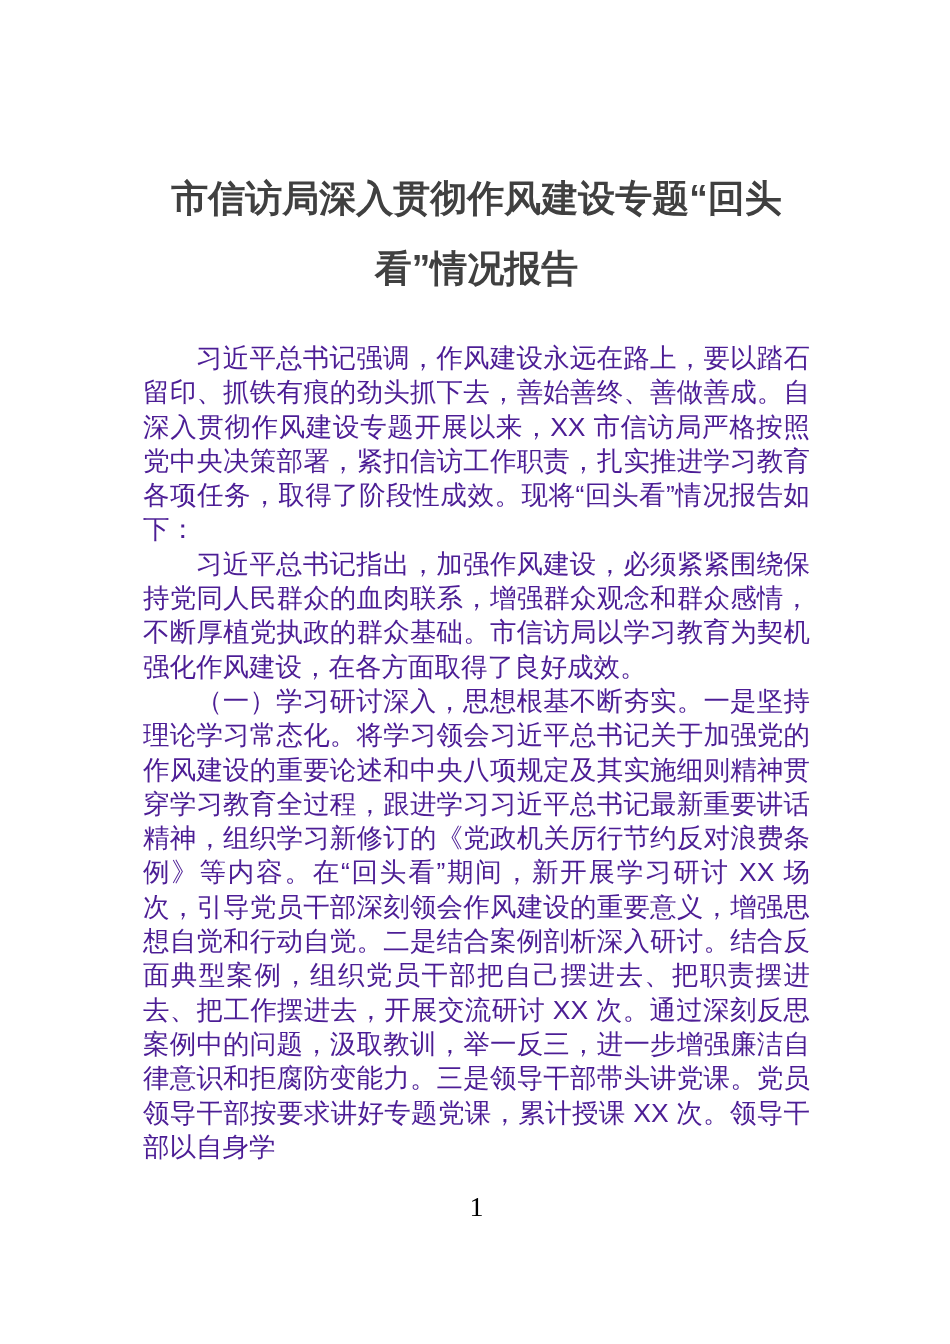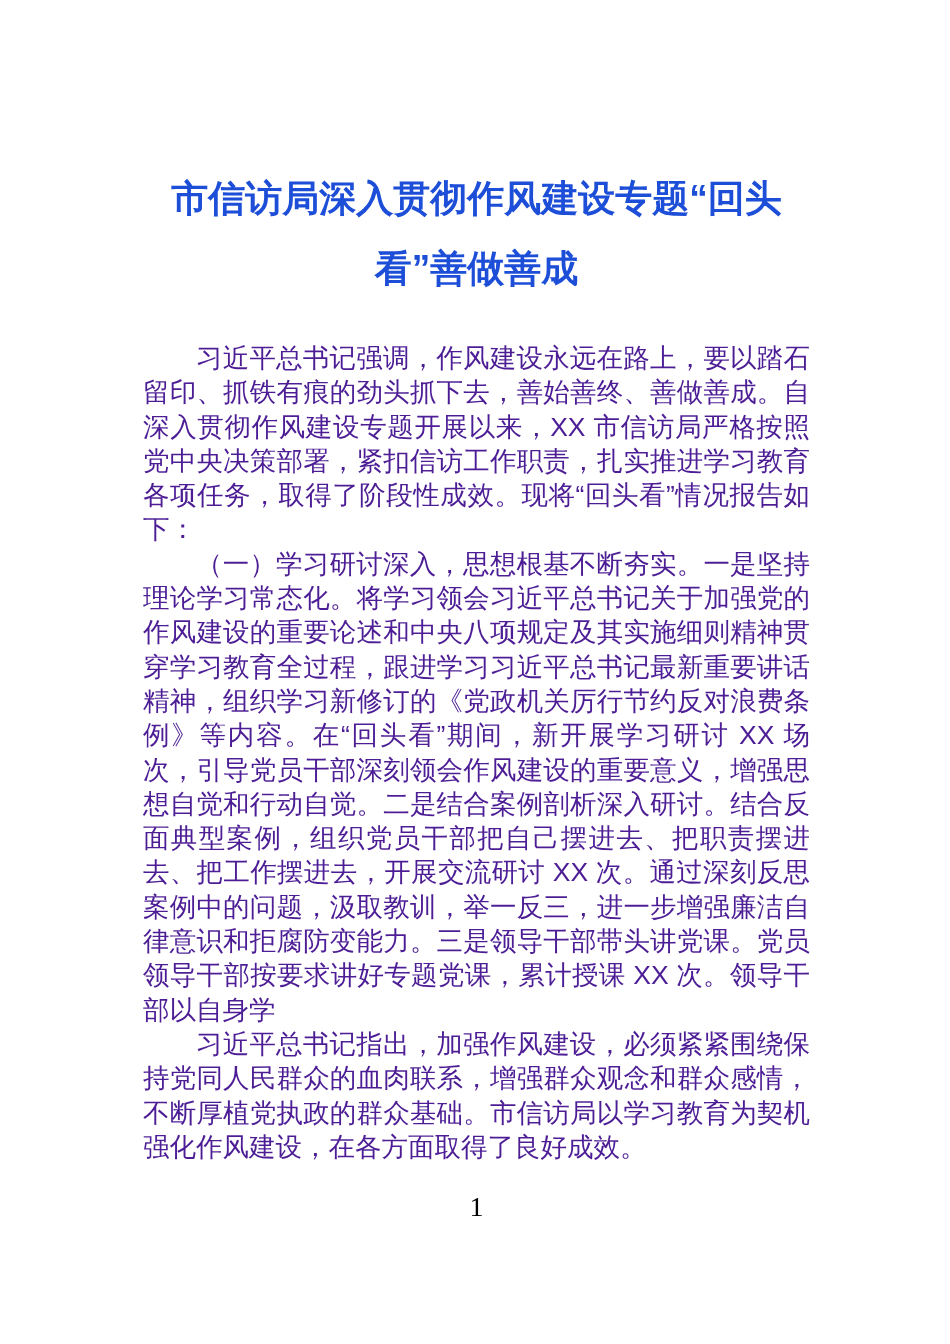--- a/index.html
+++ b/index.html
@@ -17,21 +17,21 @@
     padding: 164px 140px 0 143px;
     color: #000000;
     font-family: "Liberation Sans", sans-serif;
     overflow: hidden;
   }
   .title-block {
     text-align: center;
     font-weight: bold;
     font-size: 37px;
     line-height: 70px;
-    color: #1d4ed8;
+    color: #404040;
   }
   .title-line {
     white-space: nowrap;
   }
   .body-block {
     margin-top: 37px;
     font-size: 26.5px;
     line-height: 34.3px;
     text-align: justify;
     color: #4c1d95;
@@ -53,27 +53,27 @@
     color: #000000;
   }
 </style>
 </head>
 <body>
 
 <div class="page">
 
   <div class="title-block">
     <div class="title-line">市信访局深入贯彻作风建设专题“回头</div>
-    <div class="title-line">看”善做善成</div>
+    <div class="title-line">看”情况报告</div>
   </div>
 
   <div class="body-block">
 
   <p class="para">习近平总书记强调，作风建设永远在路上，要以踏石留印、抓铁有痕的劲头抓下去，善始善终、善做善成。自深入贯彻作风建设专题开展以来，XX 市信访局严格按照党中央决策部署，紧扣信访工作职责，扎实推进学习教育各项任务，取得了阶段性成效。现将“回头看”情况报告如下：</p>
+      <p class="para">习近平总书记指出，加强作风建设，必须紧紧围绕保持党同人民群众的血肉联系，增强群众观念和群众感情，不断厚植党执政的群众基础。市信访局以学习教育为契机强化作风建设，在各方面取得了良好成效。</p>
       <p class="para">（一）学习研讨深入，思想根基不断夯实。一是坚持理论学习常态化。将学习领会习近平总书记关于加强党的作风建设的重要论述和中央八项规定及其实施细则精神贯穿学习教育全过程，跟进学习习近平总书记最新重要讲话精神，组织学习新修订的《党政机关厉行节约反对浪费条例》等内容。在“回头看”期间，新开展学习研讨 XX 场次，引导党员干部深刻领会作风建设的重要意义，增强思想自觉和行动自觉。二是结合案例剖析深入研讨。结合反面典型案例，组织党员干部把自己摆进去、把职责摆进去、把工作摆进去，开展交流研讨 XX 次。通过深刻反思案例中的问题，汲取教训，举一反三，进一步增强廉洁自律意识和拒腐防变能力。三是领导干部带头讲党课。党员领导干部按要求讲好专题党课，累计授课 XX 次。领导干部以自身学</p>
-      <p class="para">习近平总书记指出，加强作风建设，必须紧紧围绕保持党同人民群众的血肉联系，增强群众观念和群众感情，不断厚植党执政的群众基础。市信访局以学习教育为契机强化作风建设，在各方面取得了良好成效。</p>
     </div>
 
   <div class="footer">
     <span>1</span>
   </div>
 
 </div>
 
 </body></html>

